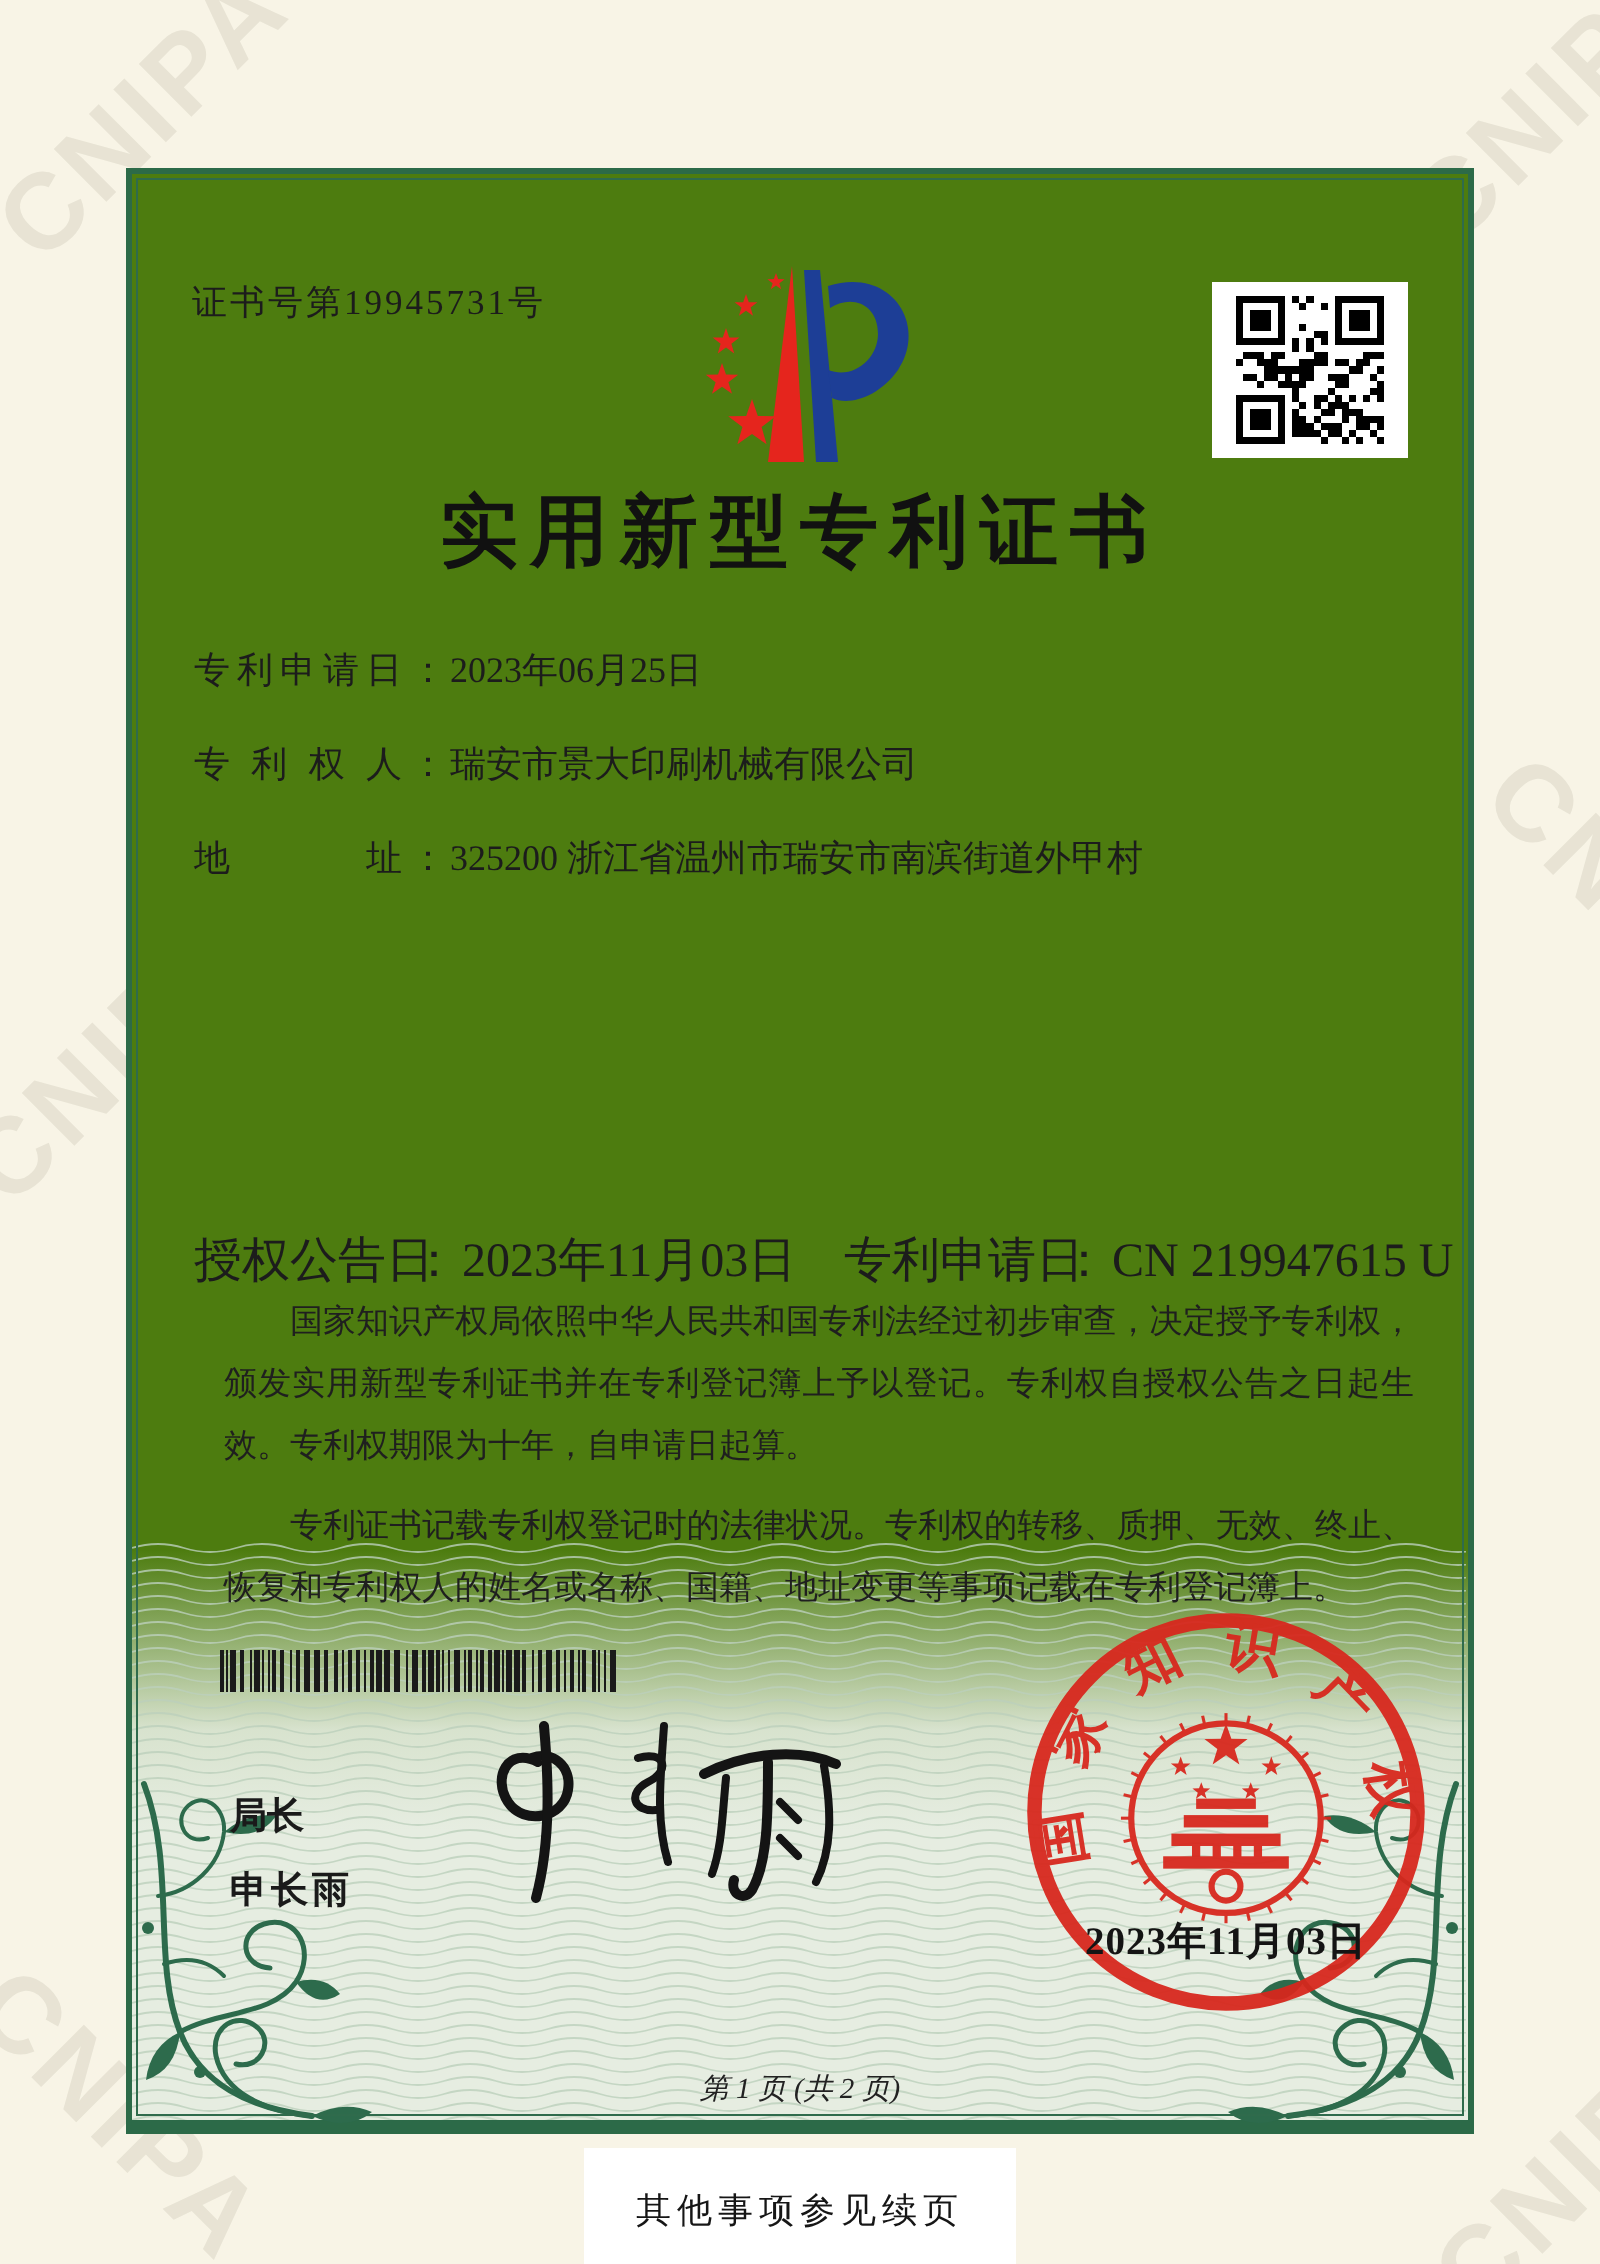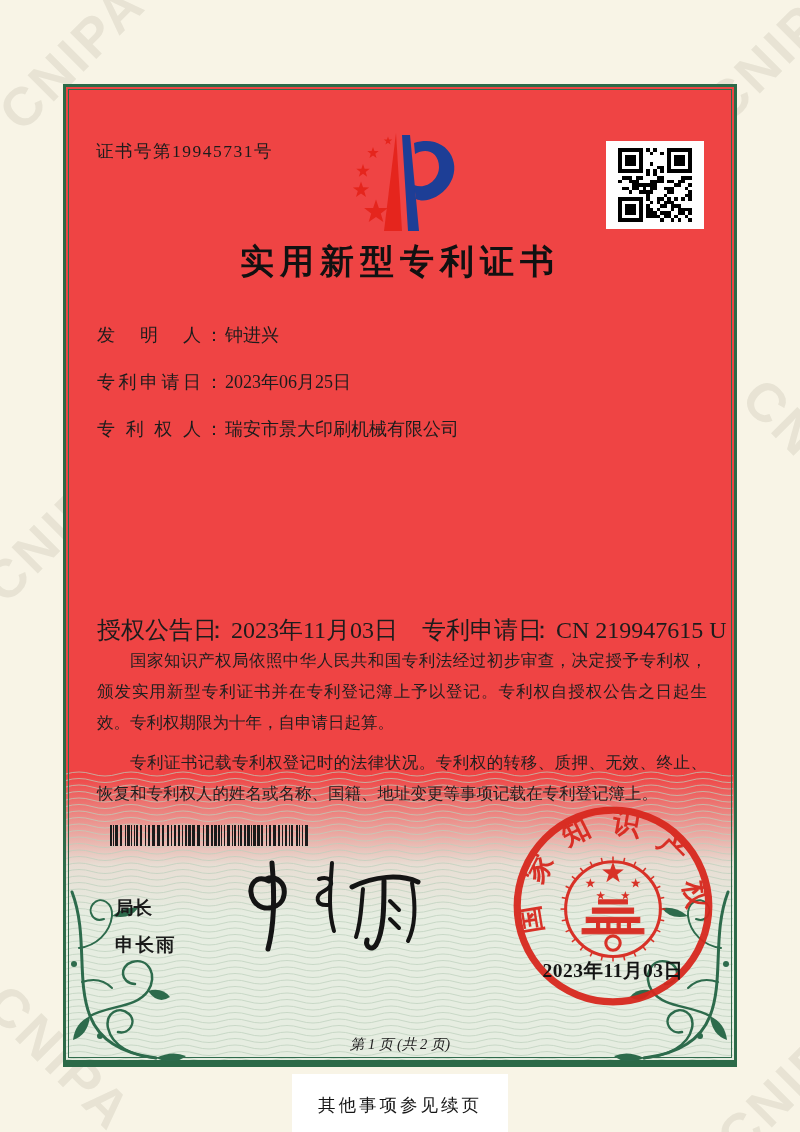--- a/index.html
+++ b/index.html
@@ -3,38 +3,38 @@
 <meta charset="utf-8">
 <style>
   html,body{margin:0;padding:0;}
   body{background:#efeadc;font-family:"Liberation Serif",serif;}
   .page{position:relative;width:800px;height:1132px;margin:0 auto;background:#f8f4e6;overflow:hidden;}
   .wm{position:absolute;font-family:"Liberation Sans",sans-serif;font-weight:bold;
       font-size:54px;letter-spacing:3px;color:rgba(125,115,95,.13);white-space:nowrap;
       pointer-events:none;user-select:none;z-index:1;}
   
   .frame{position:absolute;left:63px;top:84px;width:674px;height:983px;box-sizing:border-box;
-         border:3px solid #2c6a48;border-bottom-width:7px;background:#ef4444;z-index:2;}
+         border:3px solid #2c6a48;border-bottom-width:7px;background:#4d7c0f;z-index:2;}
   .frame-inner{position:absolute;inset:2px;border:1px solid #2f6b4c;pointer-events:none;z-index:5;}
   
   .cert-no{position:absolute;left:30px;top:52px;font-size:17.5px;letter-spacing:1.5px;color:#1c1c1c;z-index:4;}
   .logo{position:absolute;left:268px;top:40px;width:134px;height:116px;z-index:4;}
   .qr-box{position:absolute;left:540px;top:54px;width:98px;height:88px;background:#fff;z-index:4;
           display:flex;align-items:center;justify-content:center;}
   .title{position:absolute;left:0;right:0;top:152px;margin:0;text-align:center;
-         font-size:34px;font-weight:700;letter-spacing:6px;color:#111;z-index:4;}
+         font-size:39px;font-weight:700;letter-spacing:6px;color:#111;z-index:4;}
   
   .fields{position:absolute;left:31px;top:236px;right:26px;z-index:4;}
   .field-row{height:24px;margin-bottom:23px;font-size:18px;color:#1c1c1c;white-space:nowrap;}
   .flabel{display:inline-block;width:104px;text-align:justify;text-align-last:justify;vertical-align:top;}
   .fcolon{display:inline-block;margin:0 2px 0 4px;}
   .grant-row{position:absolute;left:31px;top:527px;right:26px;font-size:24px;color:#1c1c1c;white-space:nowrap;z-index:4;}
   .grant-b{position:absolute;left:325px;top:0;}
   
-  .paras{position:absolute;left:31px;right:27px;top:558px;z-index:4;}
+  .paras{position:absolute;left:46px;right:27px;top:558px;z-index:4;}
   .paras p{margin:0 0 9px 0;text-indent:2em;font-size:16.5px;line-height:31px;color:#1f1f1f;text-align:justify;}
   
   .green-panel{position:absolute;left:0;right:0;bottom:0;top:688px;z-index:3;
       background:linear-gradient(180deg,rgba(231,238,227,0) 0,rgba(231,238,227,.9) 90px,#e6ede1 140px);}
   .green-panel svg.waves{position:absolute;left:0;bottom:0;}
   .orn{position:absolute;bottom:-4px;width:160px;height:178px;}
   .orn.left{left:-6px;}
   .orn.right{right:-6px;transform:scaleX(-1);}
   
   .barcode{position:absolute;left:44px;top:738px;z-index:4;}
@@ -296,27 +296,27 @@
           <rect x="15" y="20" width="1" height="1" fill="#000"></rect>
           <rect x="17" y="20" width="1" height="1" fill="#000"></rect>
           <rect x="20" y="20" width="1" height="1" fill="#000"></rect>
         </svg>
     </div>
 
     <h1 class="title">实用新型专利证书</h1>
 
     <div class="fields">
       <div class="field-row">
-        <span class="flabel">发明人</span><span class="fcolon">：</span><span class="fvalue">钟进兴</span>
-      </div>
-      <div class="field-row">
         <span class="flabel">专利申请日</span><span class="fcolon">：</span><span class="fvalue">2023年06月25日</span>
       </div>
       <div class="field-row">
         <span class="flabel">专利权人</span><span class="fcolon">：</span><span class="fvalue">瑞安市景大印刷机械有限公司</span>
+      </div>
+      <div class="field-row">
+        <span class="flabel">地址</span><span class="fcolon">：</span><span class="fvalue">325200 浙江省温州市瑞安市南滨街道外甲村</span>
       </div>
     </div>
 
     <div class="grant-row">
       <span class="grant-a"><span class="flabel">授权公告日</span><span class="fcolon">：</span><span>2023年11月03日</span></span>
       <span class="grant-b"><span class="flabel">专利申请日</span><span class="fcolon">：</span><span>CN 219947615 U</span></span>
     </div>
 
     <div class="paras">
       <p>国家知识产权局依照中华人民共和国专利法经过初步审查，决定授予专利权，颁发实用新型专利证书并在专利登记簿上予以登记。专利权自授权公告之日起生效。专利权期限为十年，自申请日起算。</p>

